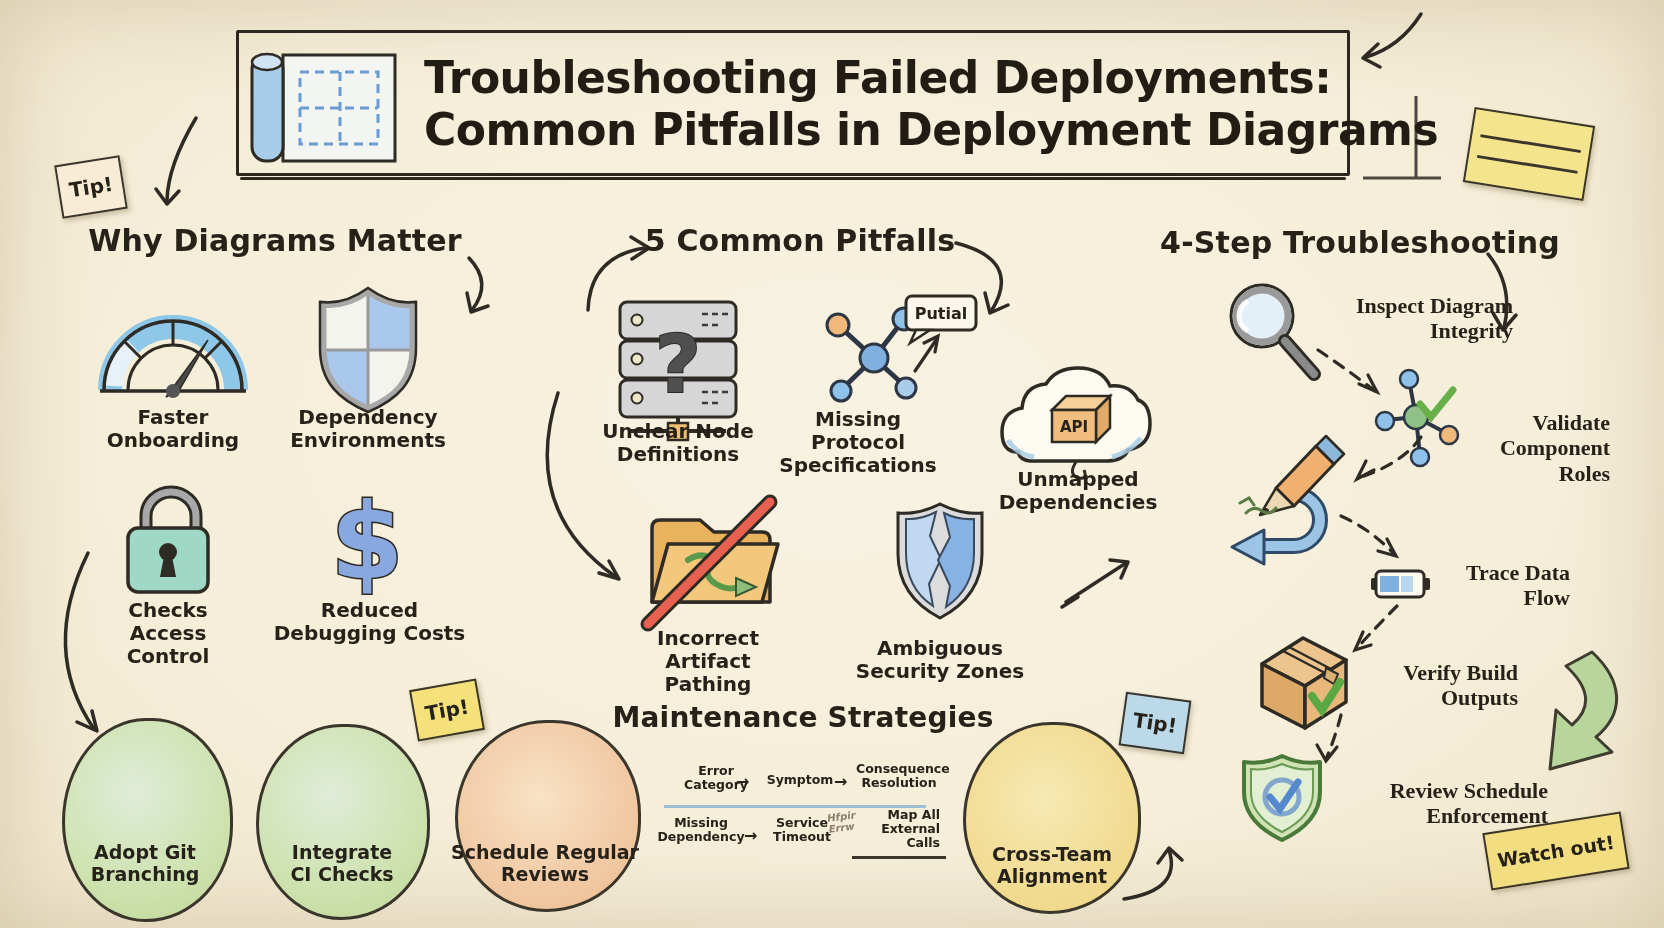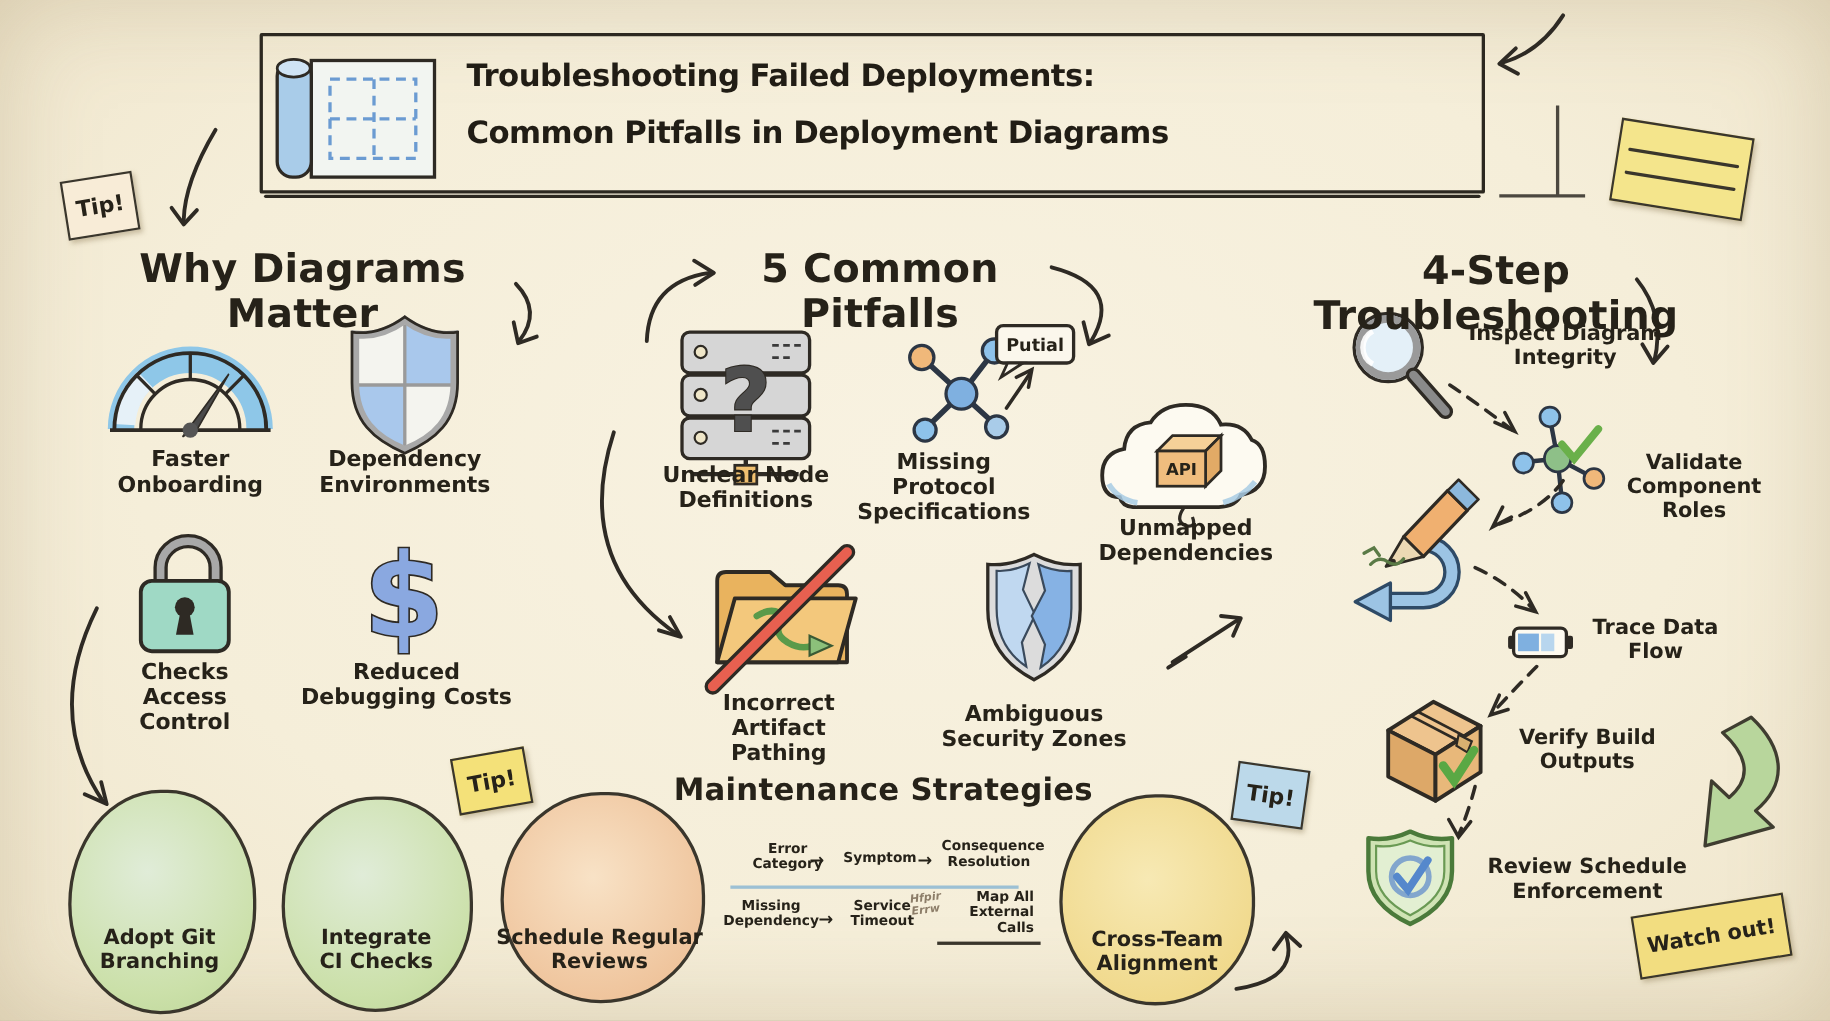--- a/index.html
+++ b/index.html
@@ -4,29 +4,29 @@
 <style>
   html,body { margin:0; padding:0; background:#cfc6ad; }
   .canvas {
     position:relative; width:1664px; height:928px; margin:0 auto; overflow:hidden;
     background: radial-gradient(ellipse at 50% 45%, #f8f2e1 0%, #f5eed9 60%, #efe5cb 100%);
     box-shadow: inset 0 0 90px rgba(150,130,90,.28);
     font-family:"DejaVu Sans", sans-serif;
   }
   .layer { position:absolute; left:0; top:0; }
   .lbl { position:absolute; font-weight:700; color:#262219; white-space:pre-line; text-align:center; line-height:1.15; }
-  .heading { font-size:36px; letter-spacing:.2px; }
+  .heading { font-size:30px; letter-spacing:.2px; }
   .item-label { font-size:20px; }
-  .step-label { font-size:19px; text-align:center; }
+  .step-label { font-size:22px; text-align:right;font-family:Liberation Serif, serif; }
   .circ-label { font-size:19px; }
   .tblc { position:absolute; font-weight:700; color:#262219; white-space:pre-line; text-align:center; font-size:12.5px; line-height:1.12; }
   .tbl-arrow { position:absolute; font-weight:700; color:#262219; font-size:16px; }
   .banner { position:absolute; left:236px; top:30px; width:1108px; height:140px; border:3px solid #2c2820; border-radius:2px; }
   .banner-line { position:absolute; left:240px; top:177px; width:1106px; height:3px; background:#2c2820; border-radius:2px; }
-  .title-line { position:absolute; font-weight:700; color:#211d15; font-size:28px; white-space:nowrap; letter-spacing:-.5px; }
+  .title-line { position:absolute; font-weight:700; color:#211d15; font-size:44px; white-space:nowrap; letter-spacing:-.5px; }
   .note { position:absolute; display:flex; align-items:center; justify-content:center; font-weight:700; color:#262219;
           border:2.5px solid #3a362c; box-shadow:2px 3px 5px rgba(120,100,60,.35); }
   .note-tip { font-size:20px; }
   .blob { position:absolute; border:3px solid #3a362c; border-radius:50% 48% 52% 50% / 52% 50% 48% 50%; }
   .blob-green  { background: radial-gradient(circle at 42% 36%, #e0ecd8 0%, #cbe0a9 70%, #bdd698 100%); }
   .blob-orange { background: radial-gradient(circle at 45% 40%, #f8e2c6 0%, #efc49c 75%); }
   .blob-yellow { background: radial-gradient(circle at 45% 40%, #f7e9b4 0%, #f0d98c 75%); }
   .scrib-line { height:3px; background:#3a362c; border-radius:2px; margin:9px 8px; }
   .divider { position:absolute; background:#9cc0d4; }
   .u-line { position:absolute; background:#3a362c; }

